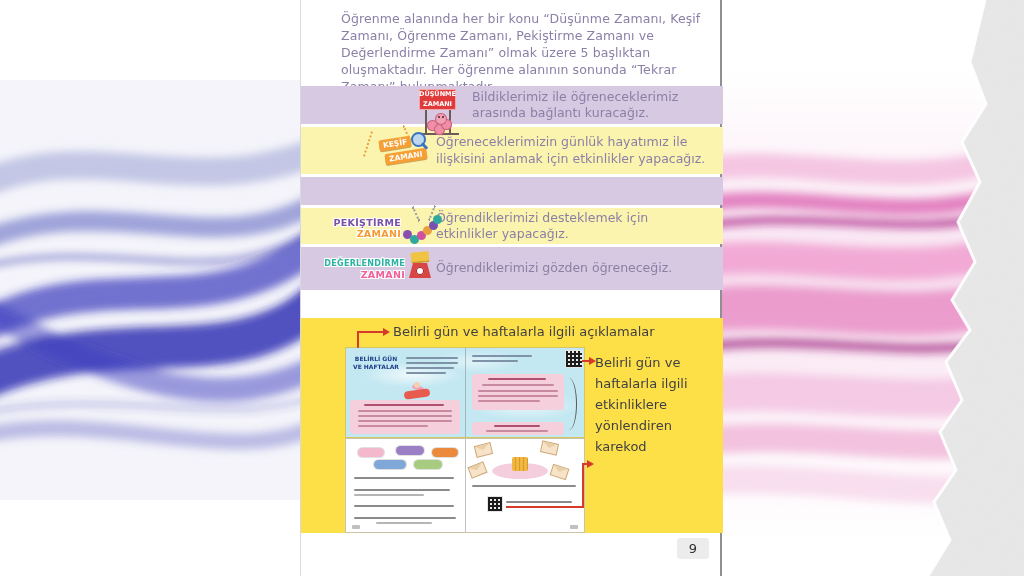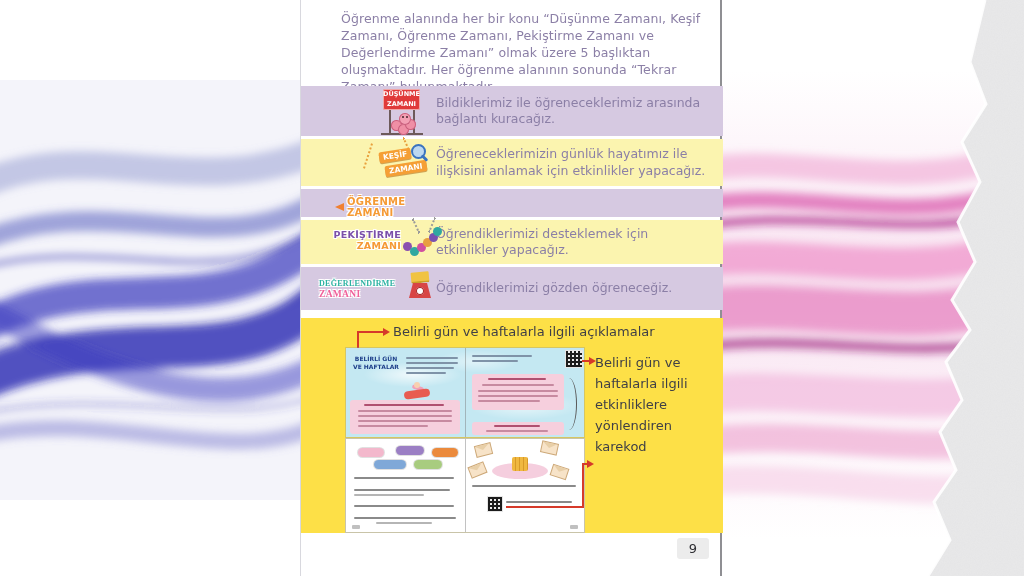--- a/index.html
+++ b/index.html
@@ -49,21 +49,21 @@
         text-shadow:-1px -1px 0 #fff,1px -1px 0 #fff,-1px 1px 0 #fff,1px 1px 0 #fff,0 1px 0 #fff,0 -1px 0 #fff;}
   .ogrenme .outline-txt{color:#f59a35;font-size:10px;}
 
   
   .pek{position:absolute;left:26px;top:9px;width:74px;text-align:right;line-height:11px;}
   .pek .l1{color:#7b50aa;font-size:9.5px;}
   .pek .l2{color:#f59a35;font-size:9.5px;}
   .beads{position:absolute;left:102px;top:6px;width:38px;height:32px;}
 
   
-  .deg{position:absolute;left:18px;top:11px;width:86px;text-align:left;line-height:11px;font-family:Liberation Serif, serif;}
+  .deg{position:absolute;left:18px;top:11px;width:86px;text-align:right;line-height:11px;}
   .deg .l1{color:#2cb2a2;font-size:8px;}
   .deg .l2{color:#f0609a;font-size:9.5px;}
   .scale{position:absolute;left:108px;top:5px;width:22px;height:32px;}
   .scale .book{position:absolute;left:2px;top:0;width:18px;height:9px;background:#f0c343;
                border-bottom:2px solid #caa028;border-radius:1px;transform:rotate(-5deg);}
   .scale .body{position:absolute;left:0;top:11px;width:22px;height:15px;background:#d84545;
                -webkit-clip-path:polygon(18% 0,82% 0,100% 100%,0 100%);clip-path:polygon(18% 0,82% 0,100% 100%,0 100%);}
   .scale .dial{position:absolute;left:7px;top:15px;width:8px;height:8px;background:#fff;
                border-radius:50%;box-shadow:inset 0 0 0 1px #a22;}
 
@@ -172,21 +172,21 @@
     <polygon points="285,0 324,0 324,576 228,576 250,540 234,502 256,470 240,432 262,400 246,362 270,330 252,300 275,262 258,222 280,182 262,142 286,104 270,62" fill="#888888" filter="url(#grain)" opacity="0.5"></polygon>
     <polyline points="285,0 270,62 286,104 262,142 280,182 258,222 275,262 252,300 270,330 246,362 262,400 240,432 256,470 234,502 250,540 228,576" fill="none" stroke="#ffffff" stroke-width="3" opacity="0.9"></polyline>
   </svg>
 
   <div class="page">
 
     <p class="intro">Öğrenme alanında her bir konu “Düşünme Zamanı, Keşif Zamanı, Öğrenme Zamanı, Pekiştirme Zamanı ve Değerlendirme Zamanı” olmak üzere 5 başlıktan oluşmaktadır. Her öğrenme alanının sonunda “Tekrar Zamanı” bulunmaktadır.</p>
 
     <div class="rows">
 
-      <div class="row purple" style="height:50px;">
+      <div class="row purple" style="height:38px;padding-left:36px;">
         <div class="badge">
           <div class="sign">
             <span>DÜŞÜNME</span>
             <span>ZAMANI</span>
           </div>
           <span class="leg" style="left:88px;top:24px;height:23px;"></span>
           <span class="leg" style="left:112px;top:24px;height:23px;"></span>
           <span class="base" style="left:80px;top:47px;width:42px;"></span>
           <div>
             <span class="dot" style="left:90px;top:34px;width:11px;height:11px;background:#ef8fa5;box-shadow:inset 0 0 0 1px #c95f7d;"></span>
@@ -210,29 +210,23 @@
           <span class="chip-kesif" style="left:84px;top:24px;">ZAMANI</span>
           <span class="mag"></span>
           <span class="mag-handle"></span>
         </div>
         <div class="desc">
             <span>Öğreneceklerimizin günlük hayatımız ile ilişkisini anlamak için etkinlikler yapacağız.</span>
           </div>
       </div>
 
       <div class="row purple" style="height:28px;">
-        <div class="badge">
-          <div class="ogrenme">
-            <span class="mega"></span>
-            <span class="outline-txt">ÖĞRENME ZAMANI</span>
-          </div>
-        </div>
-      </div>
-
-      <div class="row yellow" style="height:44px;">
+      </div>
+
+      <div class="row yellow" style="height:36px;">
         <div class="badge">
           <div class="pek">
             <div class="l1 outline-txt">PEKİŞTİRME</div>
             <div class="l2 outline-txt">ZAMANI</div>
           </div>
           <div class="beads">
             <span class="trail" style="left:12px;top:-8px;height:16px;transform:rotate(-24deg);border-color:#9a9a9a;"></span>
             <span class="trail" style="left:28px;top:-9px;height:16px;transform:rotate(22deg);border-color:#9a9a9a;"></span>
             <span class="dot" style="left:0;top:16px;width:9px;height:9px;background:#8a50b0;"></span>
             <span class="dot" style="left:7px;top:21px;width:9px;height:9px;background:#30a8a0;"></span>

